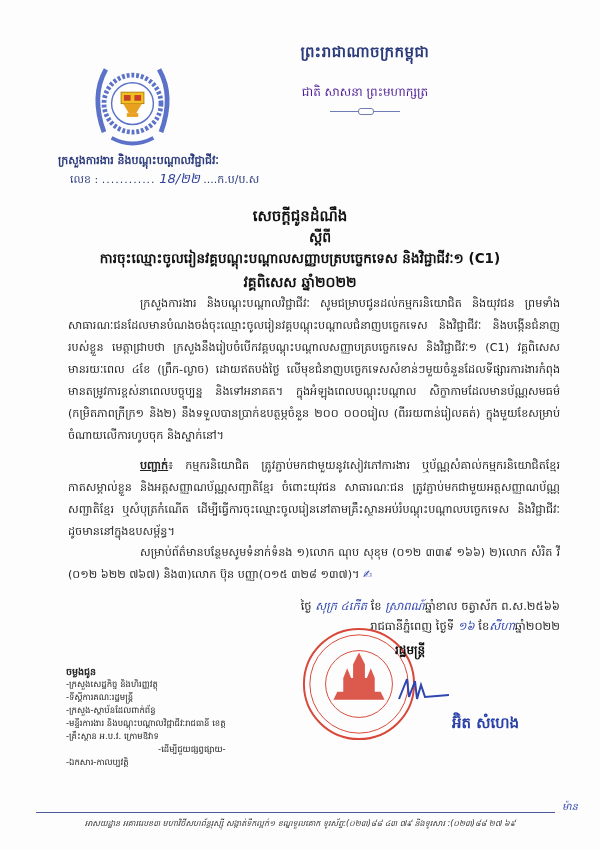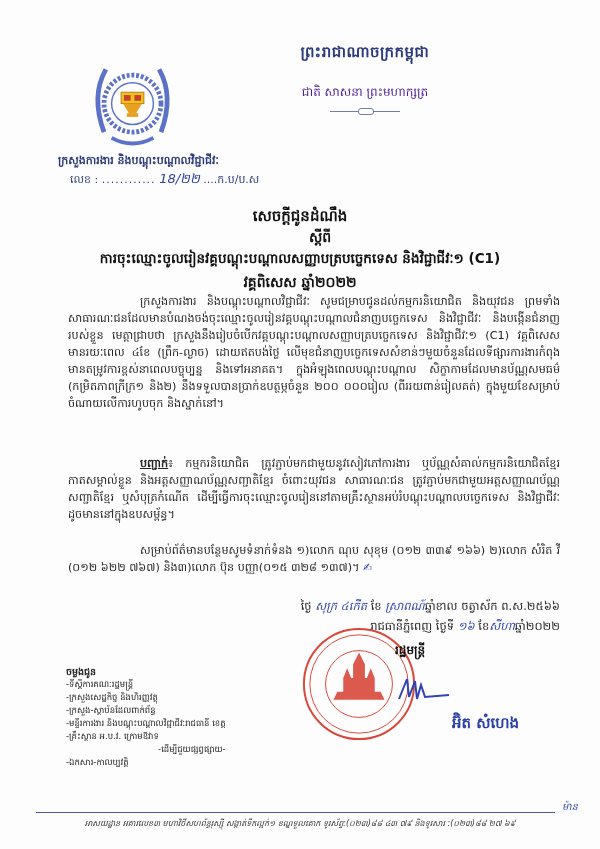--- a/index.html
+++ b/index.html
@@ -21,21 +21,21 @@
   .refno { position: absolute; left: 70px; top: 170px; font-size: 11px; color: #2b3a7a; }
   .refno .dots { letter-spacing: 1px; }
   .refno .hand { font-style: italic; color: #2f3f9a; font-size: 13px; }
 
   .title { position: absolute; left: 0; right: 0; text-align: center; font-weight: bold; color: #111; }
   .t1 { top: 206px; font-size: 15px; }
   .t2 { top: 228px; font-size: 14px; padding-left: 40px; }
   .t3 { top: 250px; font-size: 13.5px; }
   .t4 { top: 273px; font-size: 14px; }
 
-  .body { position: absolute; left: 68px; right: 40px; font-size: 11.2px; line-height: 17px; color: #222; text-align: justify; }
+  .body { position: absolute; left: 68px; right: 40px; font-size: 11.2px; line-height: 22px; color: #222; text-align: justify; }
   .p1 { top: 293px; }
   .p2 { top: 455px; }
   .p3 { top: 542px; }
   .indent { display: inline-block; width: 72px; }
   .underline { text-decoration: underline; font-weight: bold; }
   .sig-scribble { color: #2f45b0; font-style: italic; }
 
   .date { position: absolute; right: 40px; top: 596px; font-size: 11.5px; line-height: 20px; text-align: right; color: #222; }
   .date .hand { color: #2f45b0; font-style: italic; }
 
@@ -124,22 +124,22 @@
   </svg>
 
   <div class="minister-title">រដ្ឋមន្ត្រី</div>
   <svg class="signature" viewBox="0 0 60 30">
     <path d="M4 24 L12 4 L14 22 L20 6 L22 24 L26 10 L30 22 L54 20" stroke="#2f45b0" stroke-width="2" fill="none"></path>
   </svg>
   <div class="minister-name">អ៊ិត សំហេង</div>
 
   <div class="cc">
     <div class="hd">ចម្លងជូន</div>
+    <div>-ក្រសួងសេដ្ឋកិច្ច និងហិរញ្ញវត្ថុ</div>
     <div>-ទីស្តីការគណៈរដ្ឋមន្ត្រី</div>
-    <div>-ក្រសួងសេដ្ឋកិច្ច និងហិរញ្ញវត្ថុ</div>
     <div>-ក្រសួង-ស្ថាប័នដែលពាក់ព័ន្ធ</div>
     <div>-មន្ទីរការងារ និងបណ្តុះបណ្តាលវិជ្ជាជីវៈរាជធានី ខេត្ត</div>
     <div>-គ្រឹះស្ថាន អ.ប.វ. ក្រោមឱវាទ</div>
     <div class="sub">-ដើម្បីជួយផ្សព្វផ្សាយ-</div>
     <div>-ឯកសារ-កាលប្បវត្តិ</div>
   </div>
 
   <div class="initials">ម៉ាន</div>
   <div class="footer-line"></div>
   <div class="footer">អាសយដ្ឋាន អគារលេខ៣ មហាវិថីសហព័ន្ធរុស្ស៊ី សង្កាត់ទឹកល្អក់១ ខណ្ឌទួលគោក ទូរស័ព្ទ:(០២៣)៨៨ ៤៣ ៧៩ និងទូរសារ :(០២៣)៨៨ ២៧ ៦៩</div>

